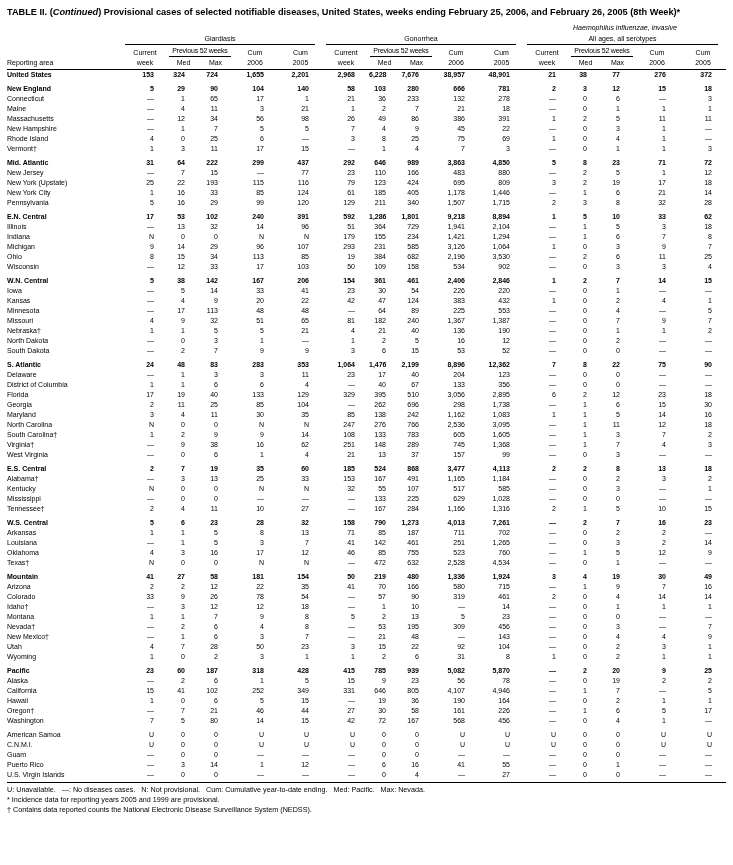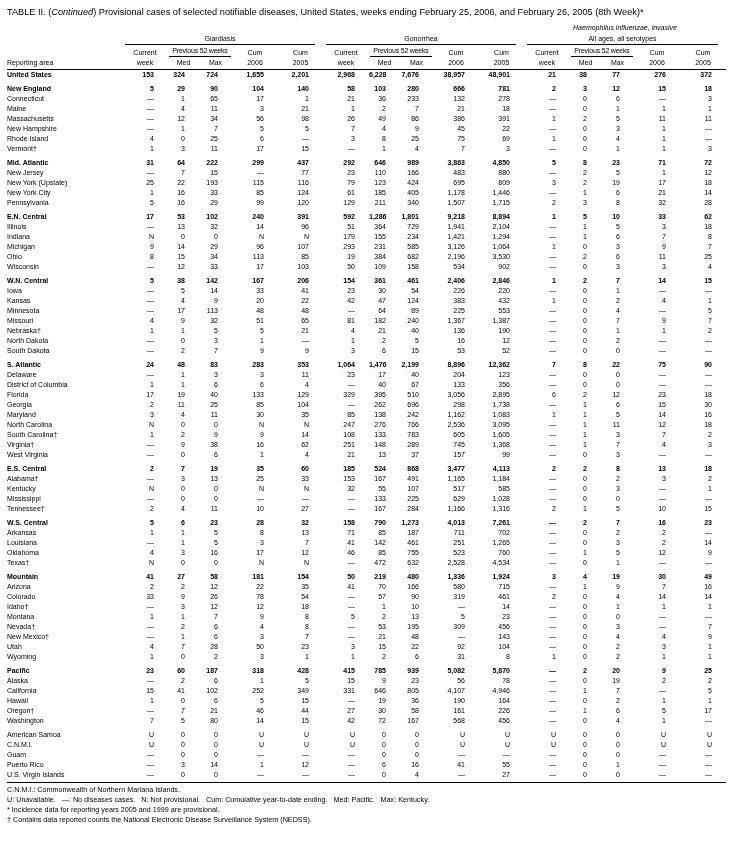--- a/index.html
+++ b/index.html
@@ -1,19 +1,19 @@
 <!DOCTYPE html>
 <html><head>
 <meta charset="utf-8">
 <style>
   *{margin:0;padding:0;box-sizing:border-box}
   html,body{background:#fff}
   body{width:733px;height:865px;color:#000;font-family:"Liberation Sans",sans-serif;overflow:hidden}
   .page{padding:7px 7px 0}
-  .title{font-size:9.2px;font-weight:normal;line-height:1.22;margin-bottom:5px}
+  .title{font-size:9.2px;font-weight:bold;line-height:1.22;margin-bottom:5px}
   .it{font-style:italic}
   table{border-collapse:collapse;table-layout:fixed;width:719px}
   thead td{font-size:7px;line-height:9px;vertical-align:bottom;padding:0}
   .grpline{border-bottom:1px solid #000;padding-bottom:1px;margin:1px 8px 0 3px;text-align:center;white-space:nowrap}
   .prevline{border-bottom:1px solid #000;padding-bottom:1px;margin:1px 1px 0 1px;text-align:center;white-space:nowrap;letter-spacing:-0.2px}
   .ctr{text-align:center}
   .spec{text-align:center;padding-bottom:1px}
   tr.leaf td{border-bottom:1px solid #000;padding-bottom:2px;padding-top:1px}
   .area-h{text-align:left}
   tbody td{font-size:7px;line-height:10px;padding:0;white-space:nowrap}
@@ -1314,26 +1314,25 @@
           <td class="num">—</td>
           <td class="num">0</td>
           <td class="num">0</td>
           <td class="num">—</td>
           <td class="num">—</td>
         </tr>
       </tbody>
   </table>
 
   <div class="footer">
-    <div>C.N.M.I.: Commonwealth of Northern Mariana Islands.</div>
     <div class="legend">
       <span>U: Unavailable.</span>
       <span>—: No diseases cases.</span>
       <span>N: Not provisional.</span>
       <span>Cum: Cumulative year-to-date ending.</span>
       <span>Med: Pacific.</span>
-      <span>Max: Kentucky.</span>
+      <span>Max: Nevada.</span>
     </div>
     <div>* Incidence data for reporting years 2005 and 1999 are provisional.</div>
     <div>† Contains data reported counts the National Electronic Disease Surveillance System (NEDSS).</div>
   </div>
 
 </div>
 
 </body></html>

